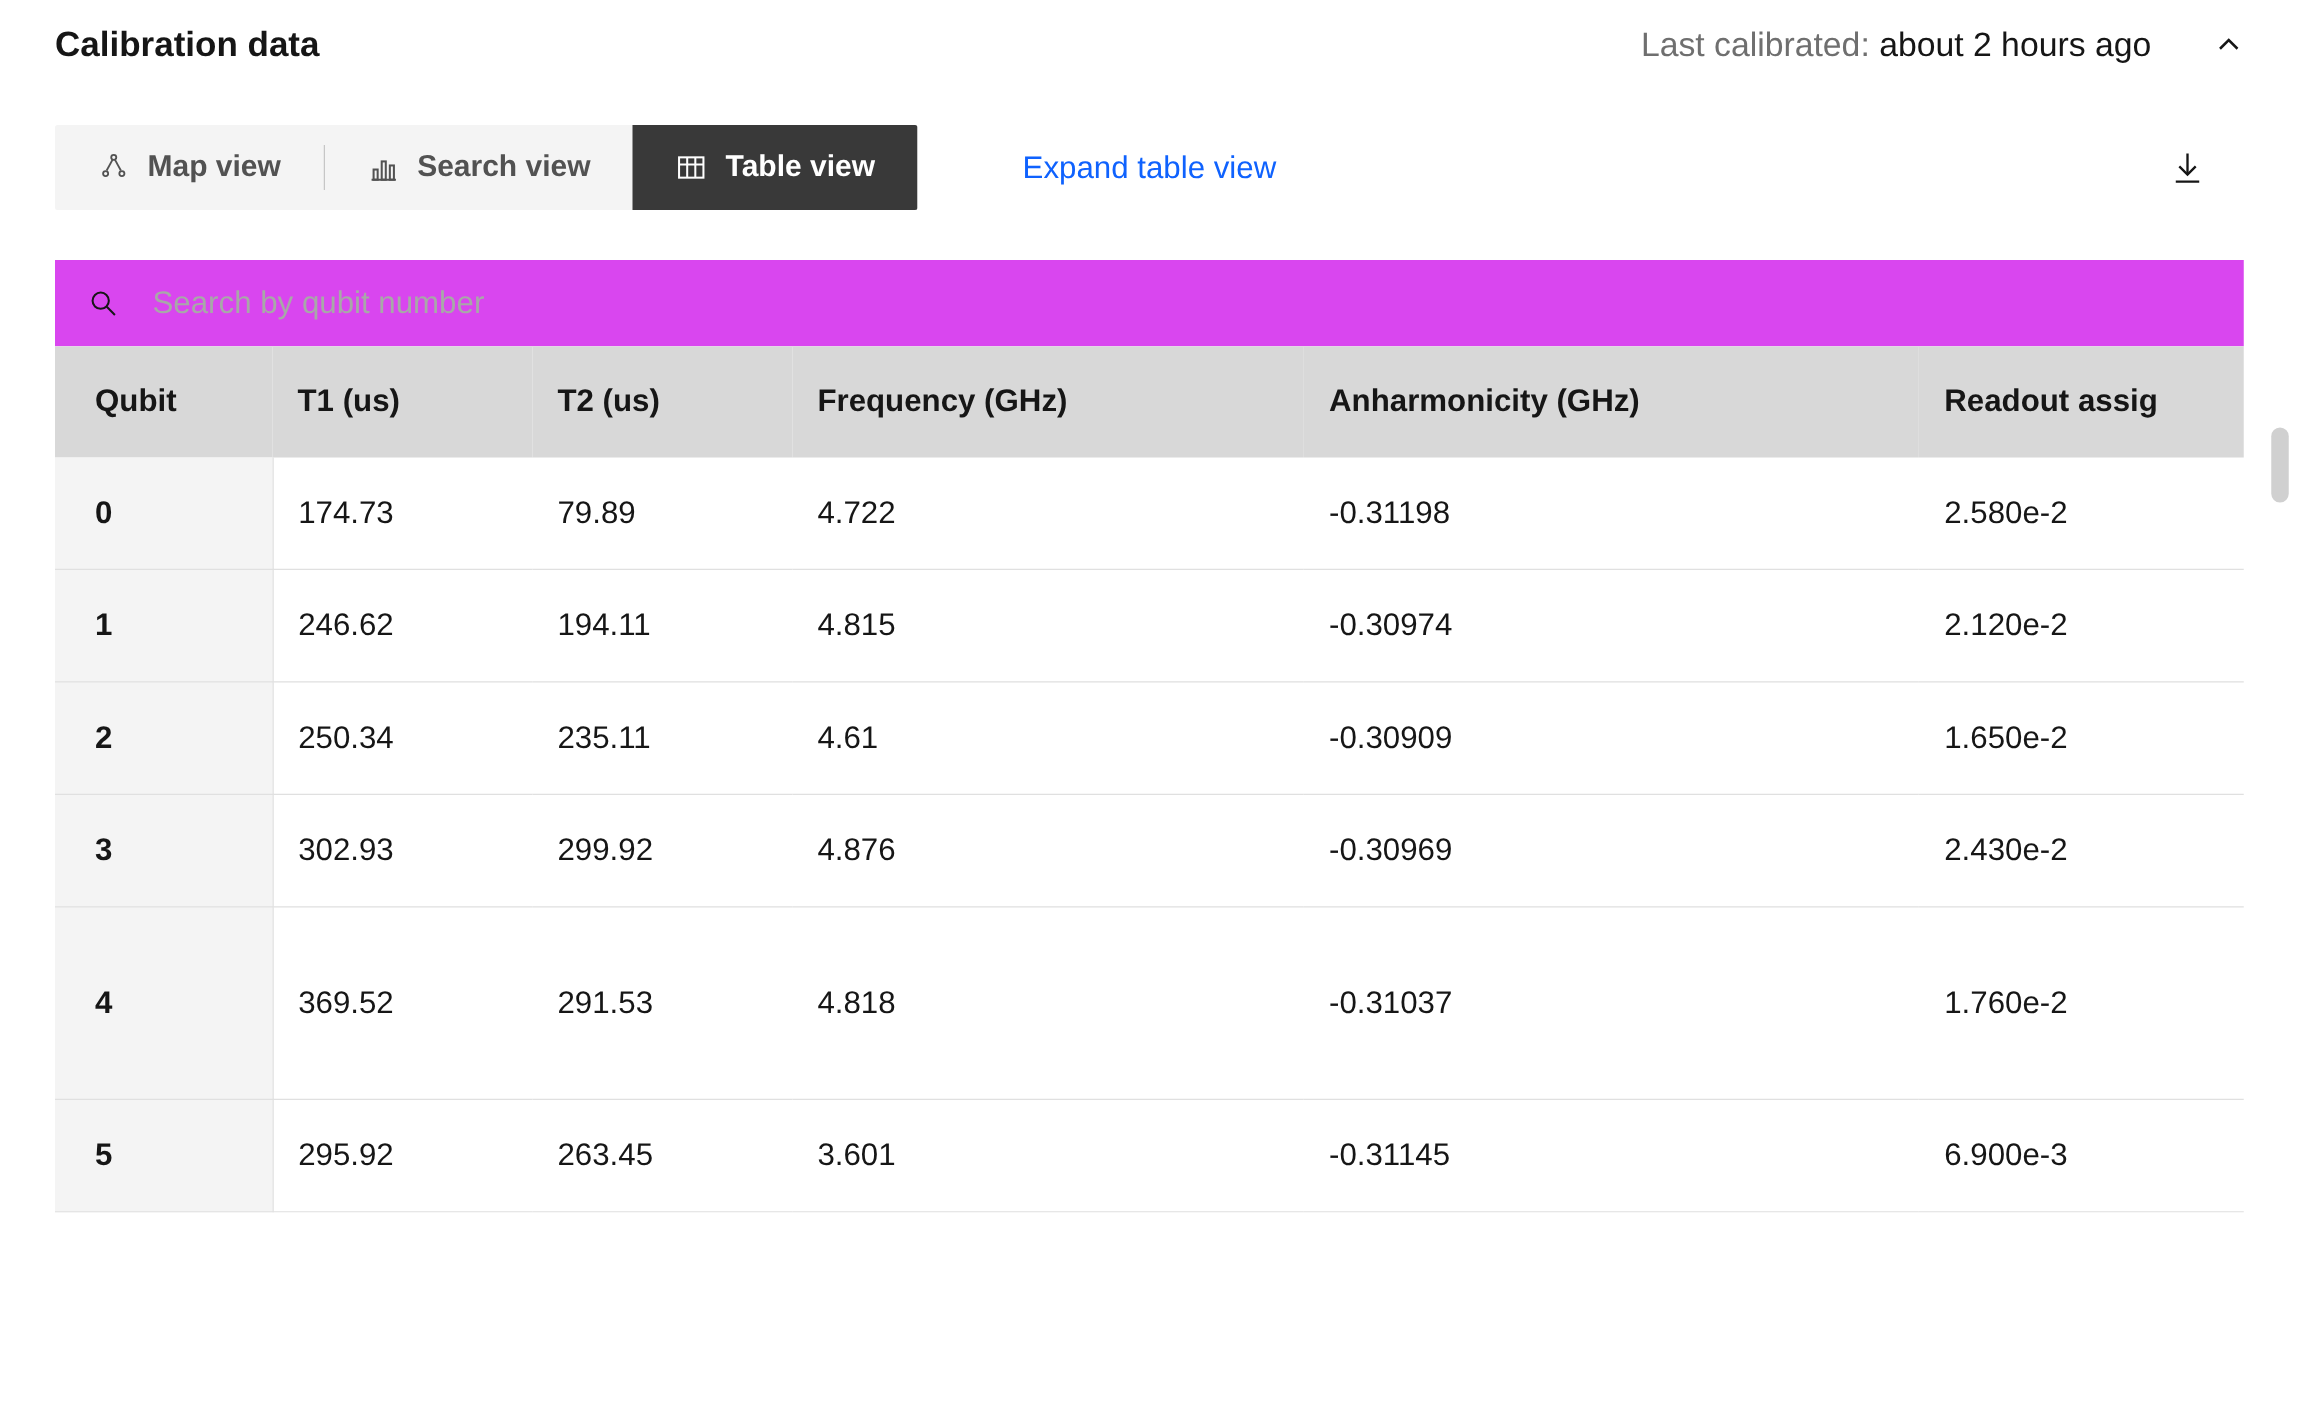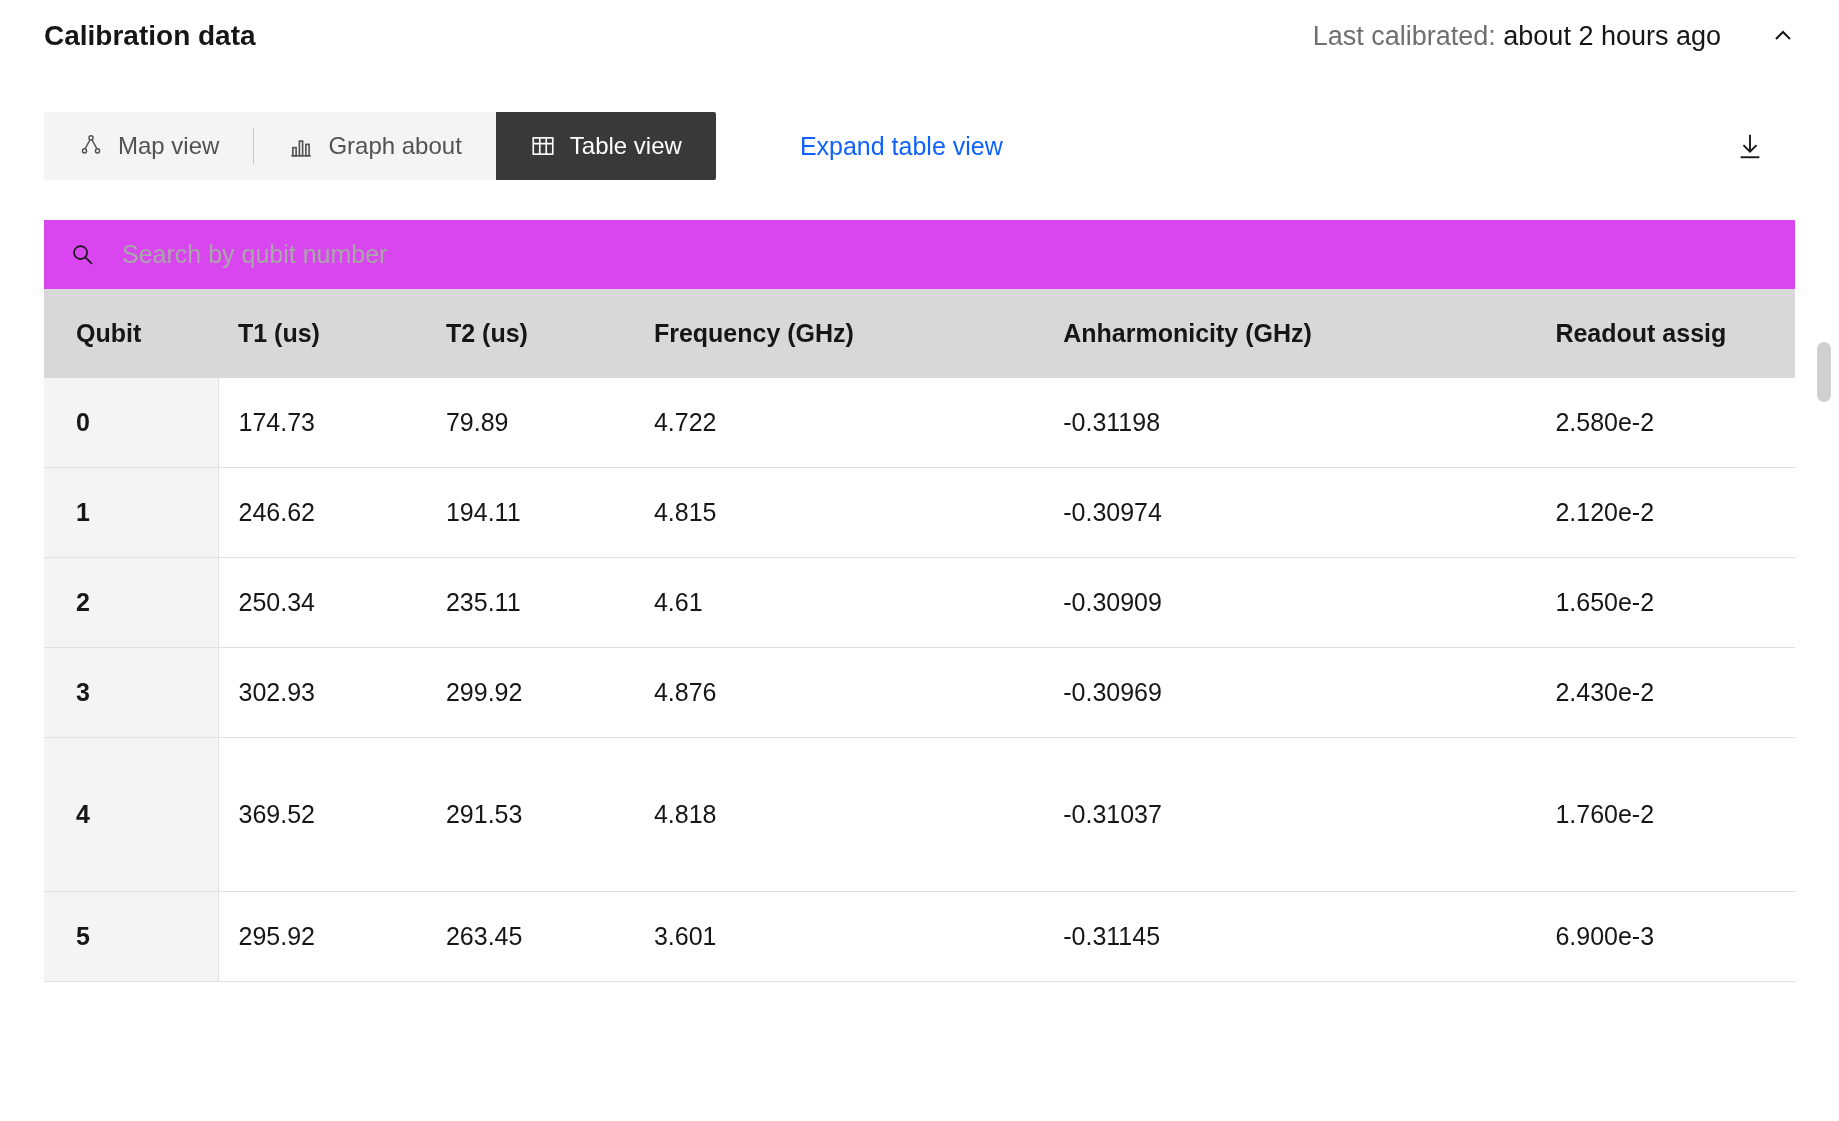--- a/index.html
+++ b/index.html
@@ -15,21 +15,21 @@
   .container {
     width: 1839px;
     height: 1121px;
     padding: 20px 44px;
     position: relative;
   }
   .header {
     display: flex;
     justify-content: space-between;
     align-items: center;
-    margin-bottom: 60px;
+    margin-bottom: 48px;
   }
   .title {
     font-size: 28px;
     font-weight: 700;
     color: #161616;
   }
   .header-right {
     display: flex;
     align-items: center;
     gap: 50px;
@@ -58,20 +58,21 @@
   }
   .tab {
     display: flex;
     align-items: center;
     gap: 14px;
     padding: 20px 34px;
     font-size: 24px;
     color: #525252;
     cursor: pointer;
     position: relative;
+    font-weight: bold;
   }
   .tab.active {
     background: #393939;
     color: #fff;
   }
   .tab-divider {
     width: 1px;
     height: 36px;
     background: #c6c6c6;
     align-self: center;
@@ -191,21 +192,21 @@
       <div class="tab-divider"></div>
       <div class="tab">
         <span>
           <svg width="26" height="26" viewBox="0 0 32 32" fill="none" stroke="#525252" stroke-width="2">
             <line x1="4" y1="28" x2="28" y2="28"></line>
             <rect x="6" y="18" width="4" height="10" fill="none"></rect>
             <rect x="14" y="10" width="4" height="18" fill="none"></rect>
             <rect x="22" y="14" width="4" height="14" fill="none"></rect>
           </svg>
         </span>
-        <span>Graph about</span>
+        <span>Search view</span>
       </div>
       <div class="tab active">
         <span>
           <svg width="26" height="26" viewBox="0 0 32 32" fill="none" stroke="#fff" stroke-width="2">
             <rect x="4" y="6" width="24" height="20"></rect>
             <line x1="4" y1="13" x2="28" y2="13"></line>
             <line x1="12" y1="6" x2="12" y2="26"></line>
             <line x1="20" y1="6" x2="20" y2="26"></line>
           </svg>
         </span>

